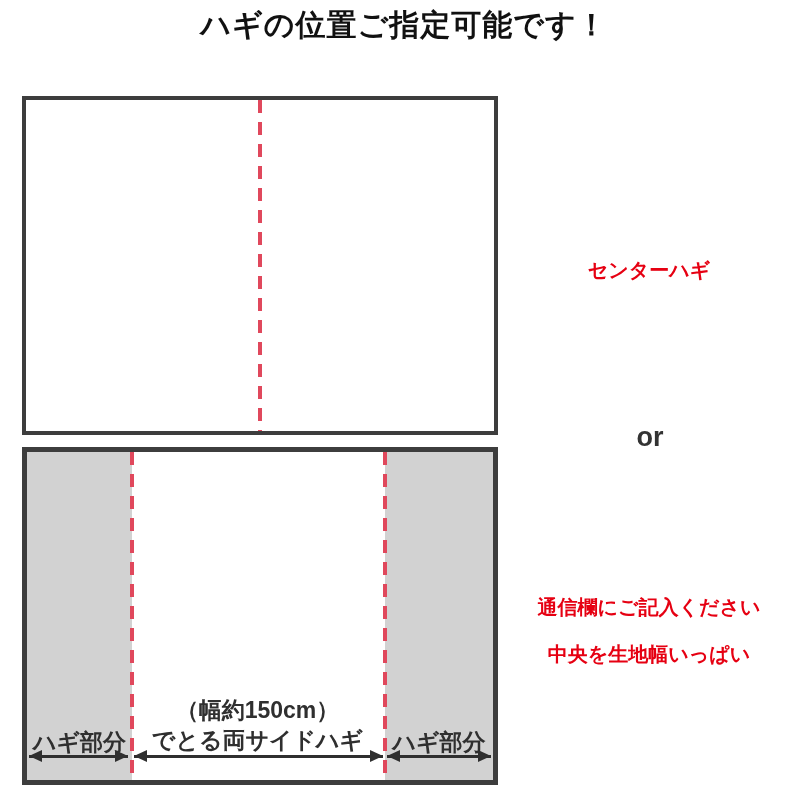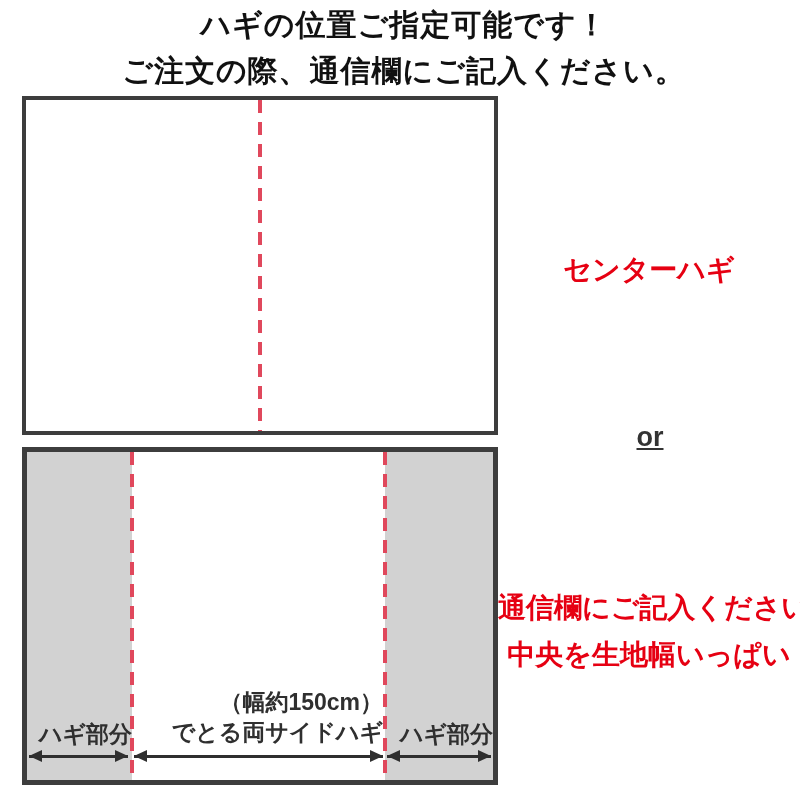--- a/index.html
+++ b/index.html
@@ -58,26 +58,27 @@
   .dash-right  { left: 356px; }
 
   
   .sec { position: absolute; top: 0; bottom: 0; background: #d2d2d2; }
   .sec-left  { left: 0; width: 105px; }
   .sec-right { left: 358px; right: 0; }
 
   
   .panel-label {
     position: absolute;
-    text-align: right;
+    text-align: center;
     font-size: 23px;
     font-weight: bold;
     color: #2f2f2f;
     line-height: 26px;
     white-space: nowrap;
+    margin-top: 8px;
   }
   .lbl-left   { left: 0;     width: 105px; top: 269px; }
   .lbl-c1     { left: 105px; width: 251px; top: 237px; }
   .lbl-c2     { left: 105px; width: 251px; top: 267px; }
   .lbl-right  { left: 358px; width: 108px; top: 269px; }
 
   
   .arrow {
     position: absolute;
     top: 303px;
@@ -96,46 +97,44 @@
   .arrow::after  { right: 0; border-left: 13px solid #2f2f2f; }
   .arrow-left   { left: 2px;   width: 99px; }
   .arrow-center { left: 107px; width: 249px; }
   .arrow-right  { left: 360px; width: 104px; }
 
   
   .red-label {
     position: absolute;
     left: 498px; width: 302px;
     text-align: center;
-    font-size: 28px;
+    font-size: 20px;
     font-weight: bold;
     color: #e60012;
     white-space: nowrap;
   }
   .red-label-center { top: 256px; line-height: 28px; }
   .red-label-side   { top: 584px; line-height: 47px; }
 
   .or-sep {
     position: absolute;
     left: 500px; top: 422px; width: 300px;
     text-align: center;
     font-size: 27px;
     font-weight: bold;
     color: #333333;
-    text-decoration: underline;
   }
 </style>
 </head>
 <body>
 
 <div class="page">
 
   <div class="heading">
     <div>ハギの位置ご指定可能です！</div>
-    <div>ご注文の際、通信欄にご記入ください。</div>
   </div>
 
   <div class="panel1">
     <div class="dash-v dash-center"></div>
   </div>
 
   <div class="red-label red-label-center">センターハギ</div>
 
   <div class="or-sep">or</div>
 

